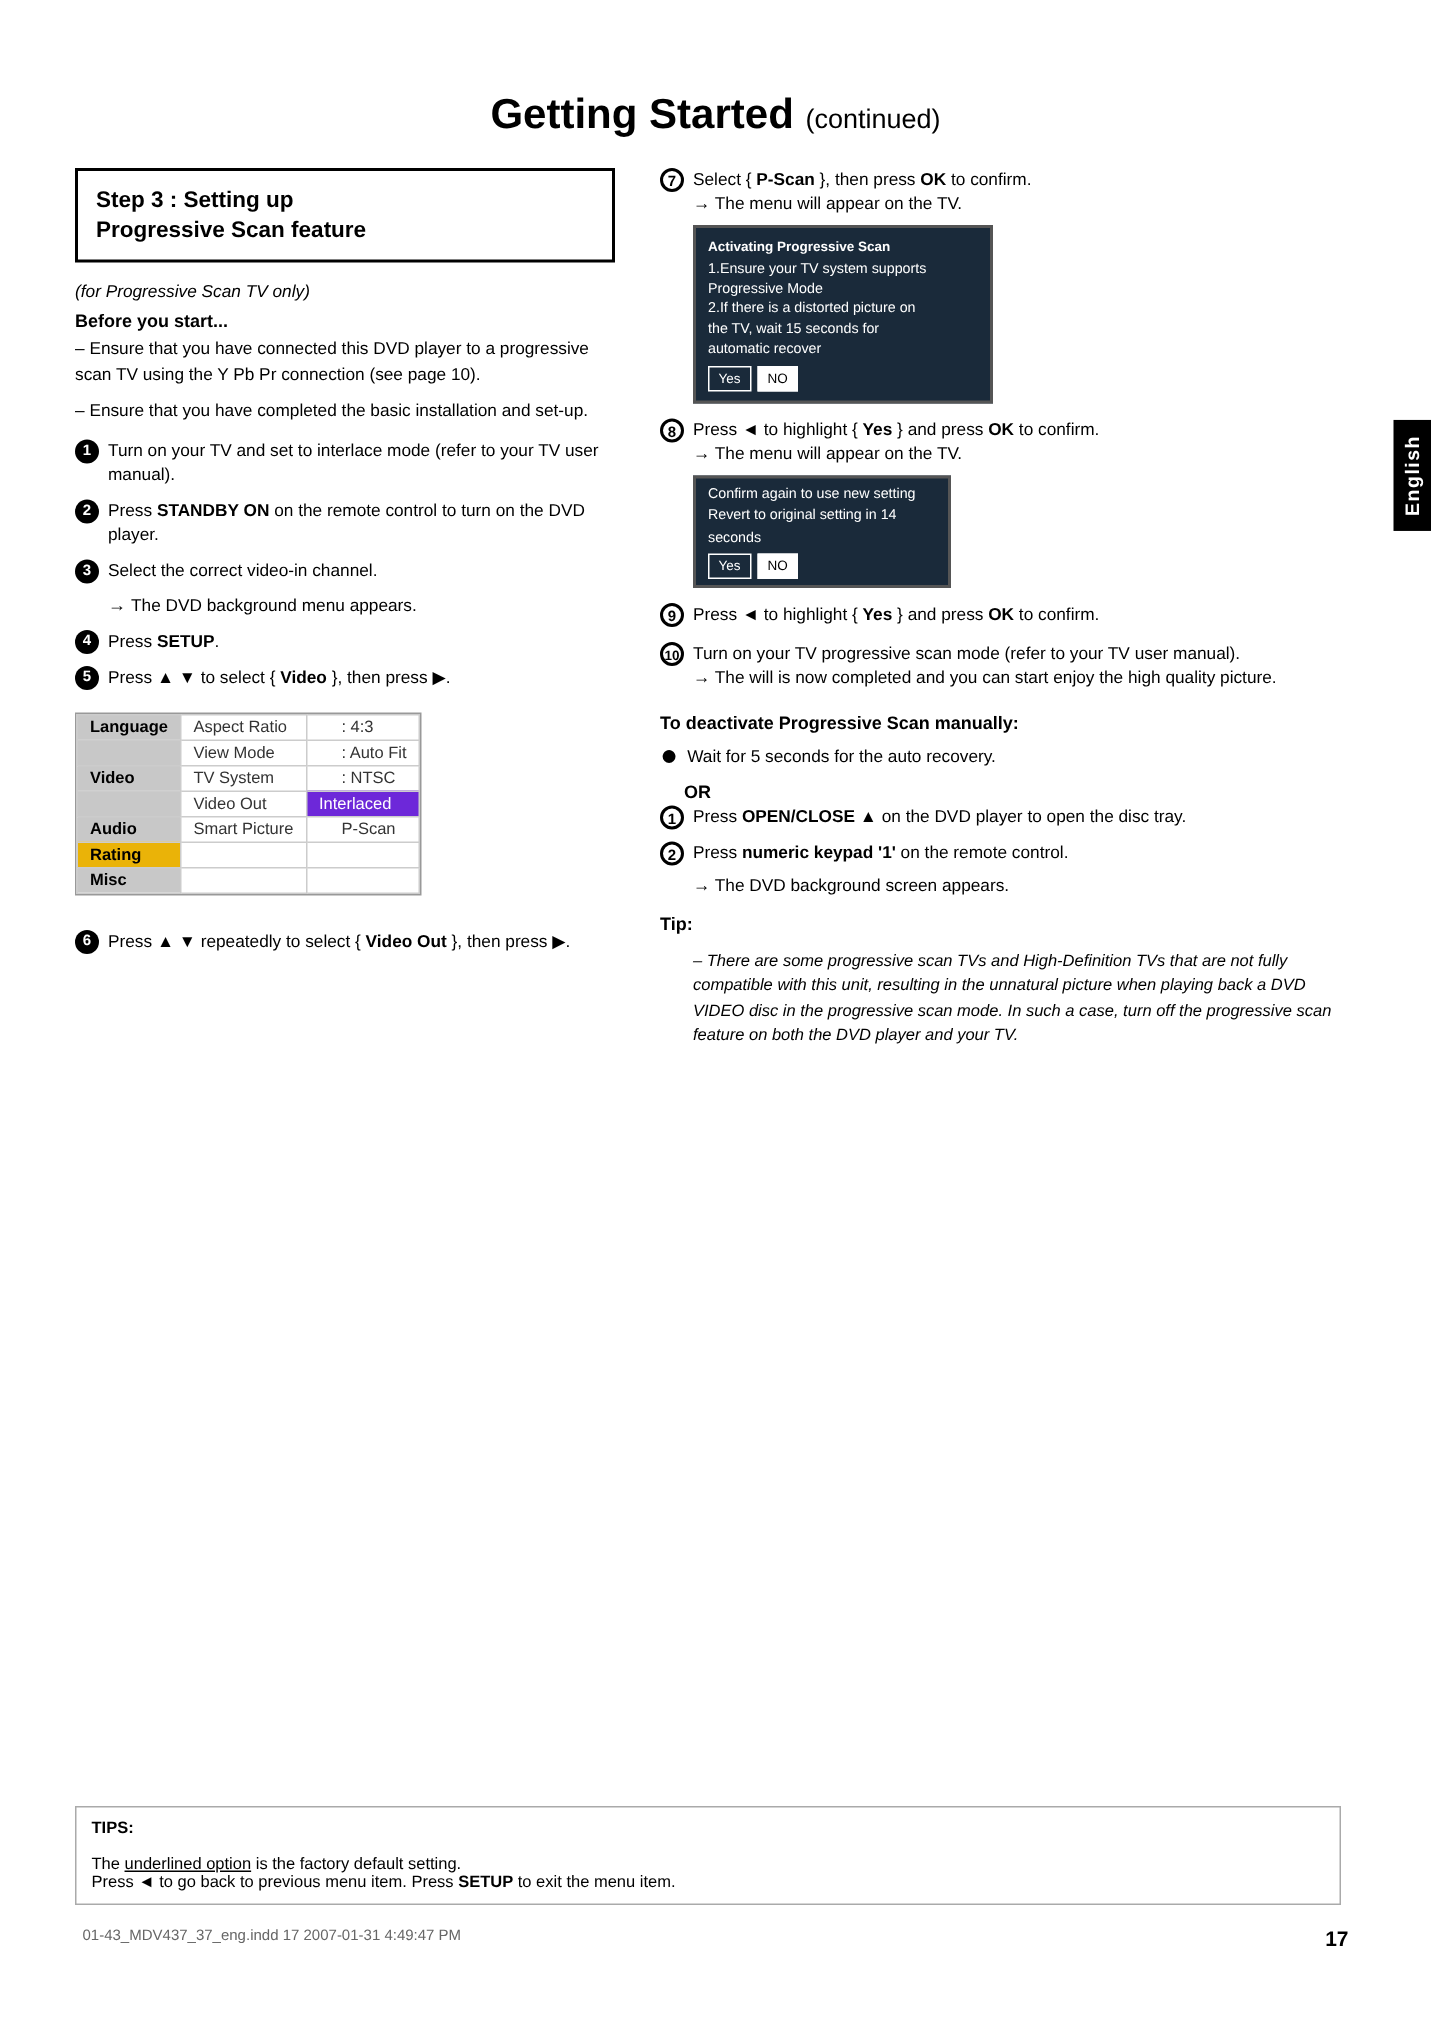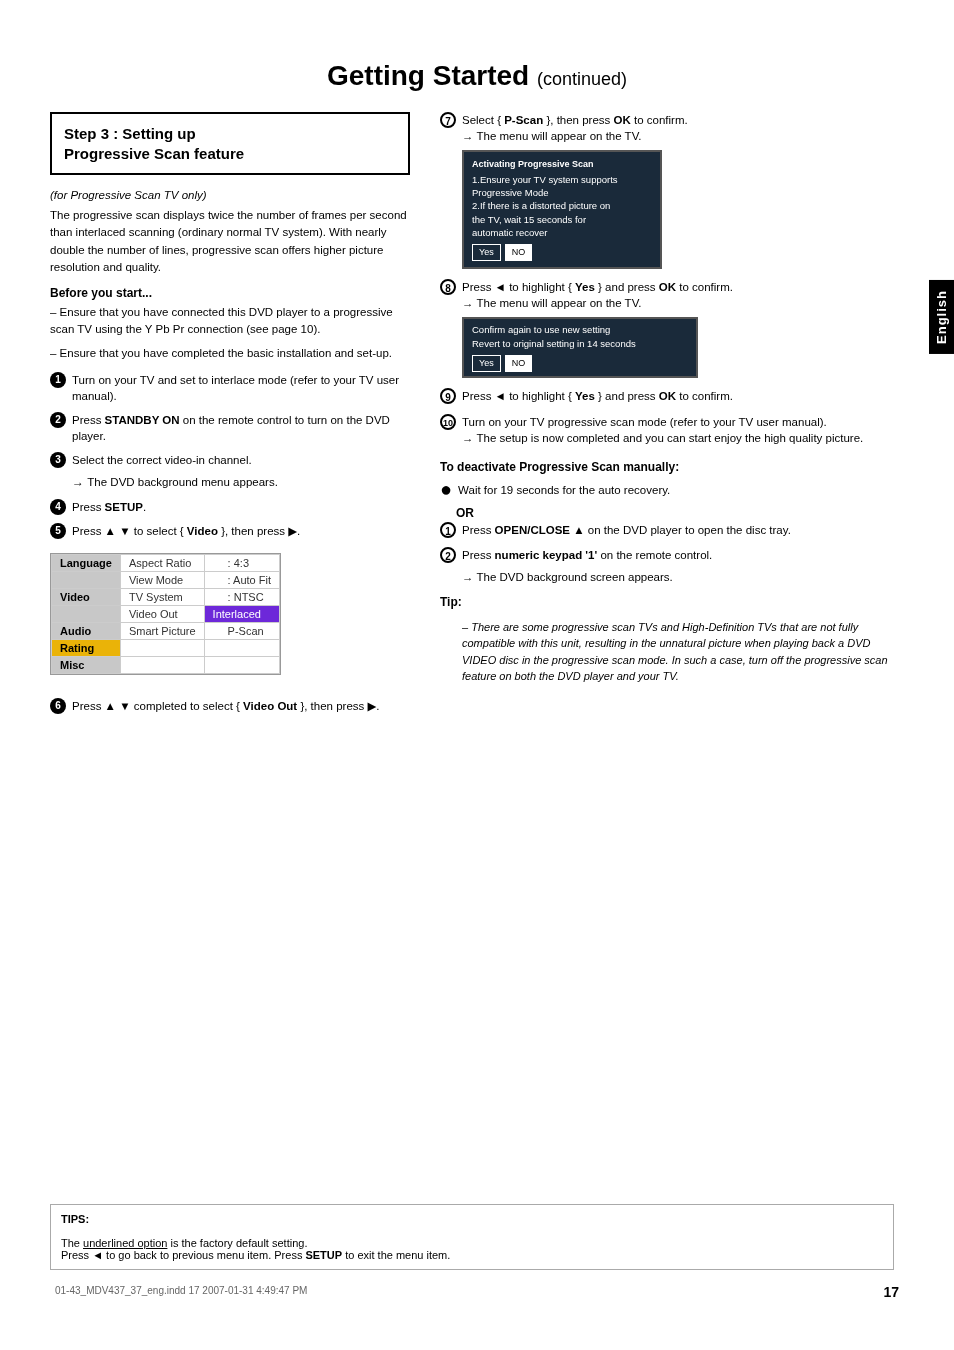--- a/index.html
+++ b/index.html
@@ -192,21 +192,21 @@
       color: #000;
     }
 
     .tv-screen2 {
       border: 2px solid #555;
       background: #1a2a3a;
       color: #fff;
       font-size: 9.5px;
       padding: 4px 8px;
       margin: 6px 0 6px 22px;
-      width: 236px;
+      width: 172px;
       line-height: 1.5;
     }
     .tv-screen2 .tv-buttons {
       display: flex;
       gap: 4px;
       margin-top: 3px;
     }
 
     .sub-arrow {
       display: block;
@@ -309,21 +309,20 @@
     <div class="left-col">
 
       <div class="step-box">
         <div class="step-title">
           <span>Step 3 : Setting up</span><br>
           <span>Progressive Scan feature</span>
         </div>
       </div>
 
       <div class="for-note">(for Progressive Scan TV only)</div>
-      <div class="desc-text">The progressive scan displays twice the number of frames per second than interlaced scanning (ordinary normal TV system). With nearly double the number of lines, progressive scan offers higher picture resolution and quality.</div>
 
       <div class="before-start">Before you start...</div>
       <div class="before-list">
         <div style="margin-bottom:6px;">– Ensure that you have connected this DVD player to a progressive scan TV using the Y Pb Pr connection (see page 10).</div>
         <div>– Ensure that you have completed the basic installation and set-up.</div>
       </div>
 
       <ul class="step-list">
 
         <li>
@@ -405,21 +404,21 @@
             </tbody>
           </table>
         </div>
       </div>
 
       <ul class="step-list">
         <li>
           <span class="circle-num">6</span>
           <span>
             Press <strong>▲ ▼</strong>
-            <span> completed to select { </span><strong>Video Out</strong>
+            <span> repeatedly to select { </span><strong>Video Out</strong>
             <span> }, then press ▶.</span>
           </span>
         </li>
       </ul>
 
     </div>
 
     <div class="right-col">
 
       <div style="margin-bottom:10px;">
@@ -469,29 +468,29 @@
         <span>
           Press ◄ to highlight { <strong>Yes</strong> } and press <strong>OK</strong> to confirm.
         </span>
       </div>
 
       <div style="margin-bottom:14px;">
         <div style="display:flex; gap:6px; font-size:11.5px; line-height:1.4;">
           <span class="circle-num" style="background:#fff; color:#000; border:2px solid #000; font-size:9px; font-weight:bold; line-height:15px;">10</span>
           <span>Turn on your TV progressive scan mode (refer to your TV user manual).</span>
         </div>
-        <div class="sub-arrow" style="margin-left:22px; font-size:11.5px;">The setup is now completed and you can start enjoy the high quality picture.</div>
+        <div class="sub-arrow" style="margin-left:22px; font-size:11.5px;">The will is now completed and you can start enjoy the high quality picture.</div>
       </div>
 
       <div class="deactivate-title">To deactivate Progressive Scan manually:</div>
 
       <ul class="bullet-list">
         <li>
           <span class="bullet-dot">●</span>
-          <span>Wait for 19 seconds for the auto recovery.</span>
+          <span>Wait for 5 seconds for the auto recovery.</span>
         </li>
       </ul>
       <div class="or-text">OR</div>
 
       <ul class="bullet-list">
         <li>
           <span class="circle-num" style="background:#fff; color:#000; border:2px solid #000; font-size:10px; font-weight:bold;">1</span>
           <span>
             Press <strong>OPEN/CLOSE ▲</strong> on the DVD player to open the disc tray.
           </span>

